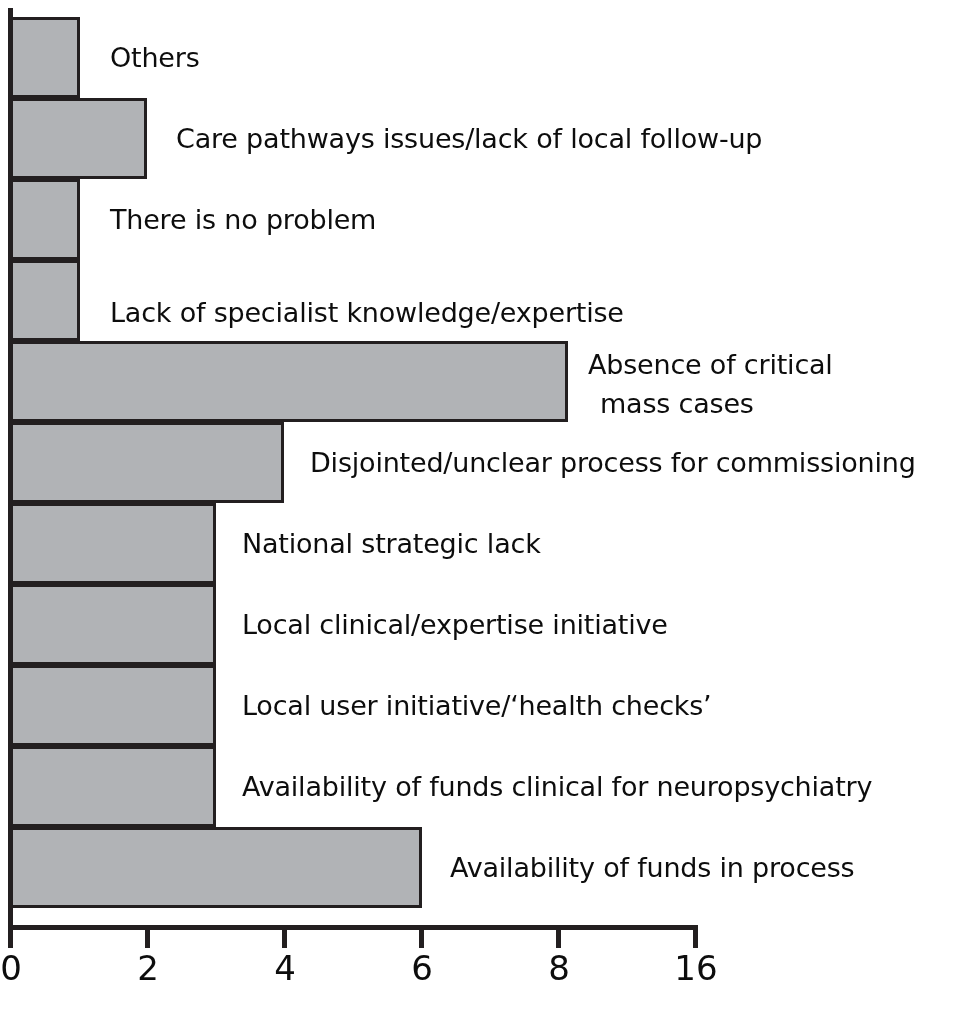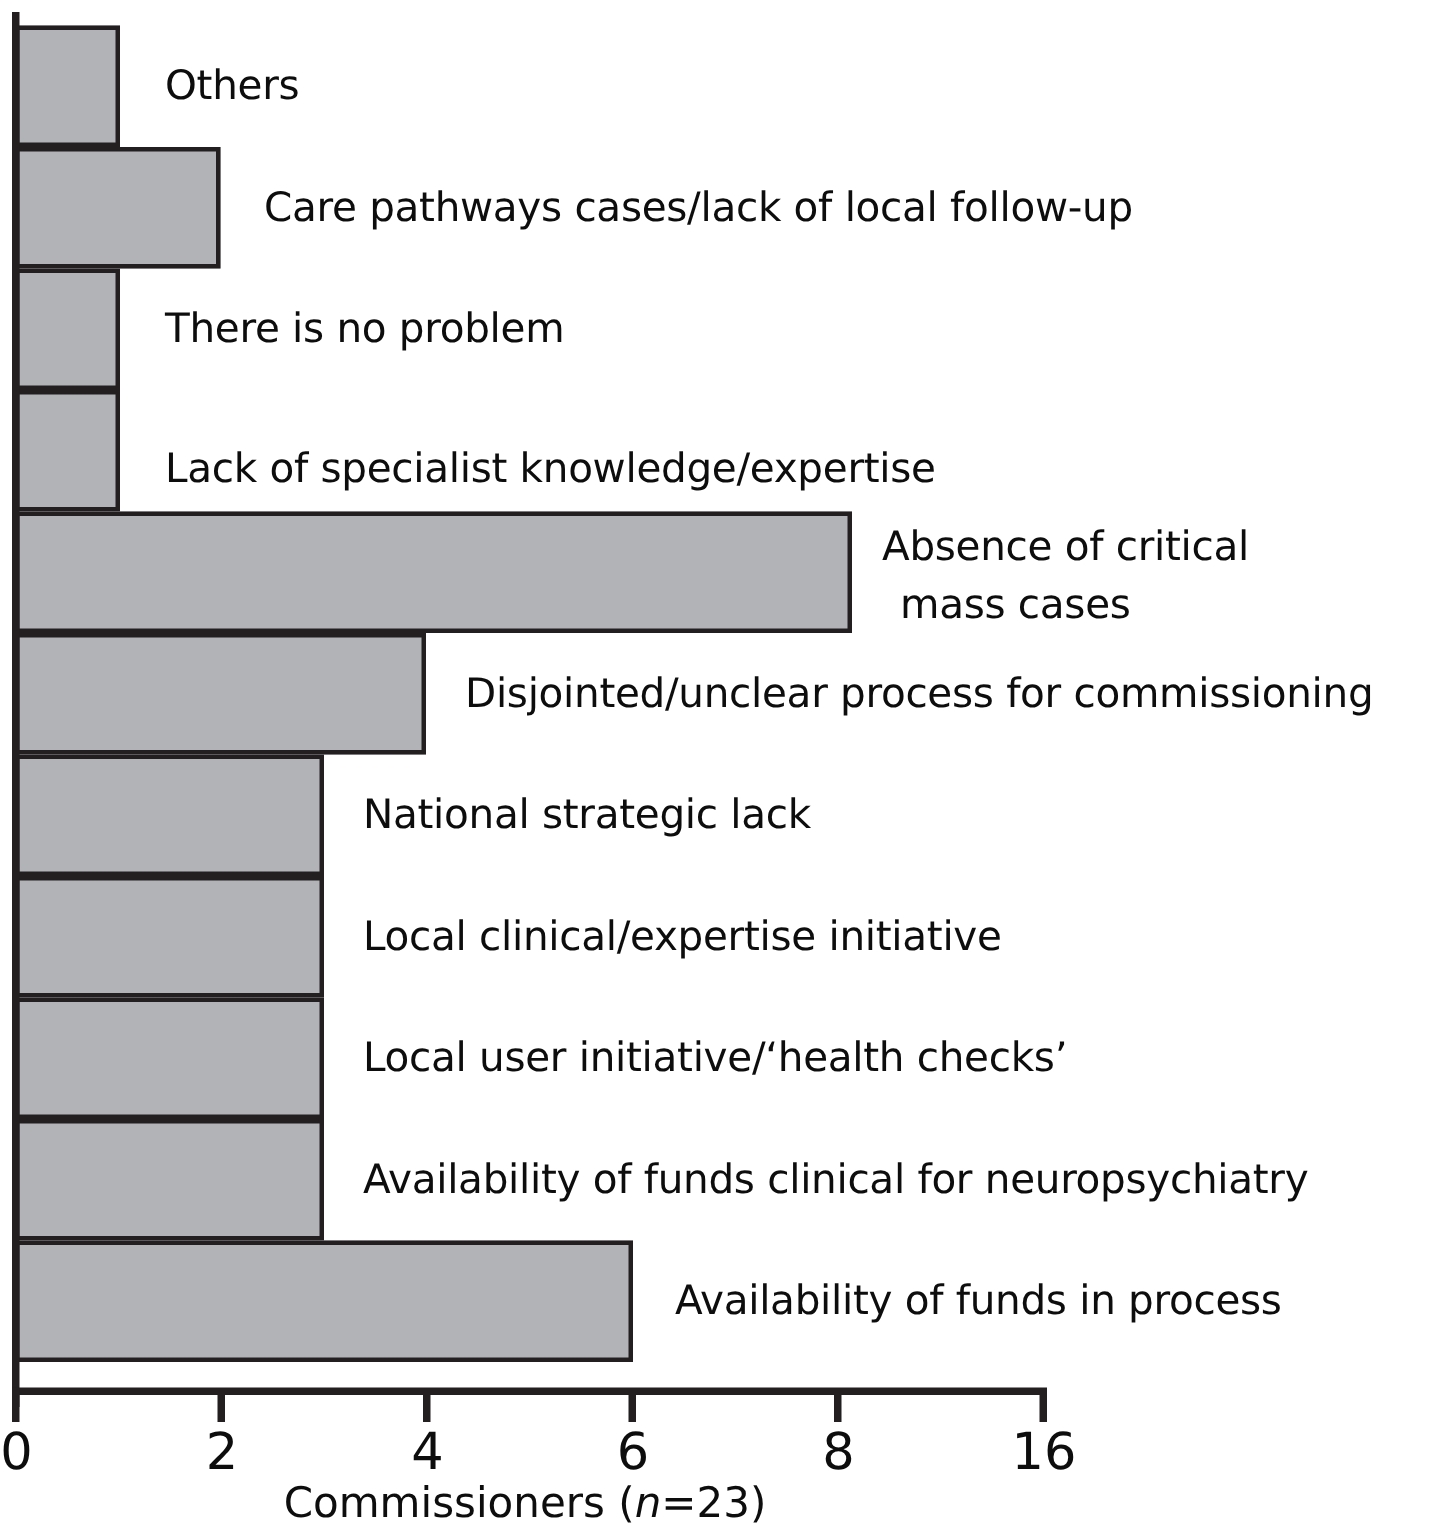--- a/index.html
+++ b/index.html
@@ -117,21 +117,21 @@
 
   <div class="plot-area">
 
     <div class="bar-row" style="top:17px;">
       <div class="bar" style="width:70px;"></div>
       <div class="bar-label" style="left:110px; top:23px;">Others</div>
     </div>
 
     <div class="bar-row" style="top:98px;">
       <div class="bar" style="width:137px;"></div>
-      <div class="bar-label" style="left:176px; top:23px;">Care pathways cases/lack of local follow-up</div>
+      <div class="bar-label" style="left:176px; top:23px;">Care pathways issues/lack of local follow-up</div>
     </div>
 
     <div class="bar-row" style="top:179px;">
       <div class="bar" style="width:70px;"></div>
       <div class="bar-label" style="left:110px; top:23px;">There is no problem</div>
     </div>
 
     <div class="bar-row" style="top:260px;">
       <div class="bar" style="width:70px;"></div>
       <div class="bar-label" style="left:110px; top:23px;margin-top:12px;">Lack of specialist knowledge/expertise</div>
@@ -185,15 +185,14 @@
   <div class="tick" style="left:556px;"></div>
   <div class="tick" style="left:693px;"></div>
 
   <div class="tick-label" style="left:11px;">0</div>
   <div class="tick-label" style="left:148px;">2</div>
   <div class="tick-label" style="left:285px;">4</div>
   <div class="tick-label" style="left:422px;">6</div>
   <div class="tick-label" style="left:559px;">8</div>
   <div class="tick-label" style="left:696px;">16</div>
 
-  <div class="axis-title"><span>Commissioners (</span><i>n</i><span>=23)</span></div>
 
 </div>
 
 </body></html>

